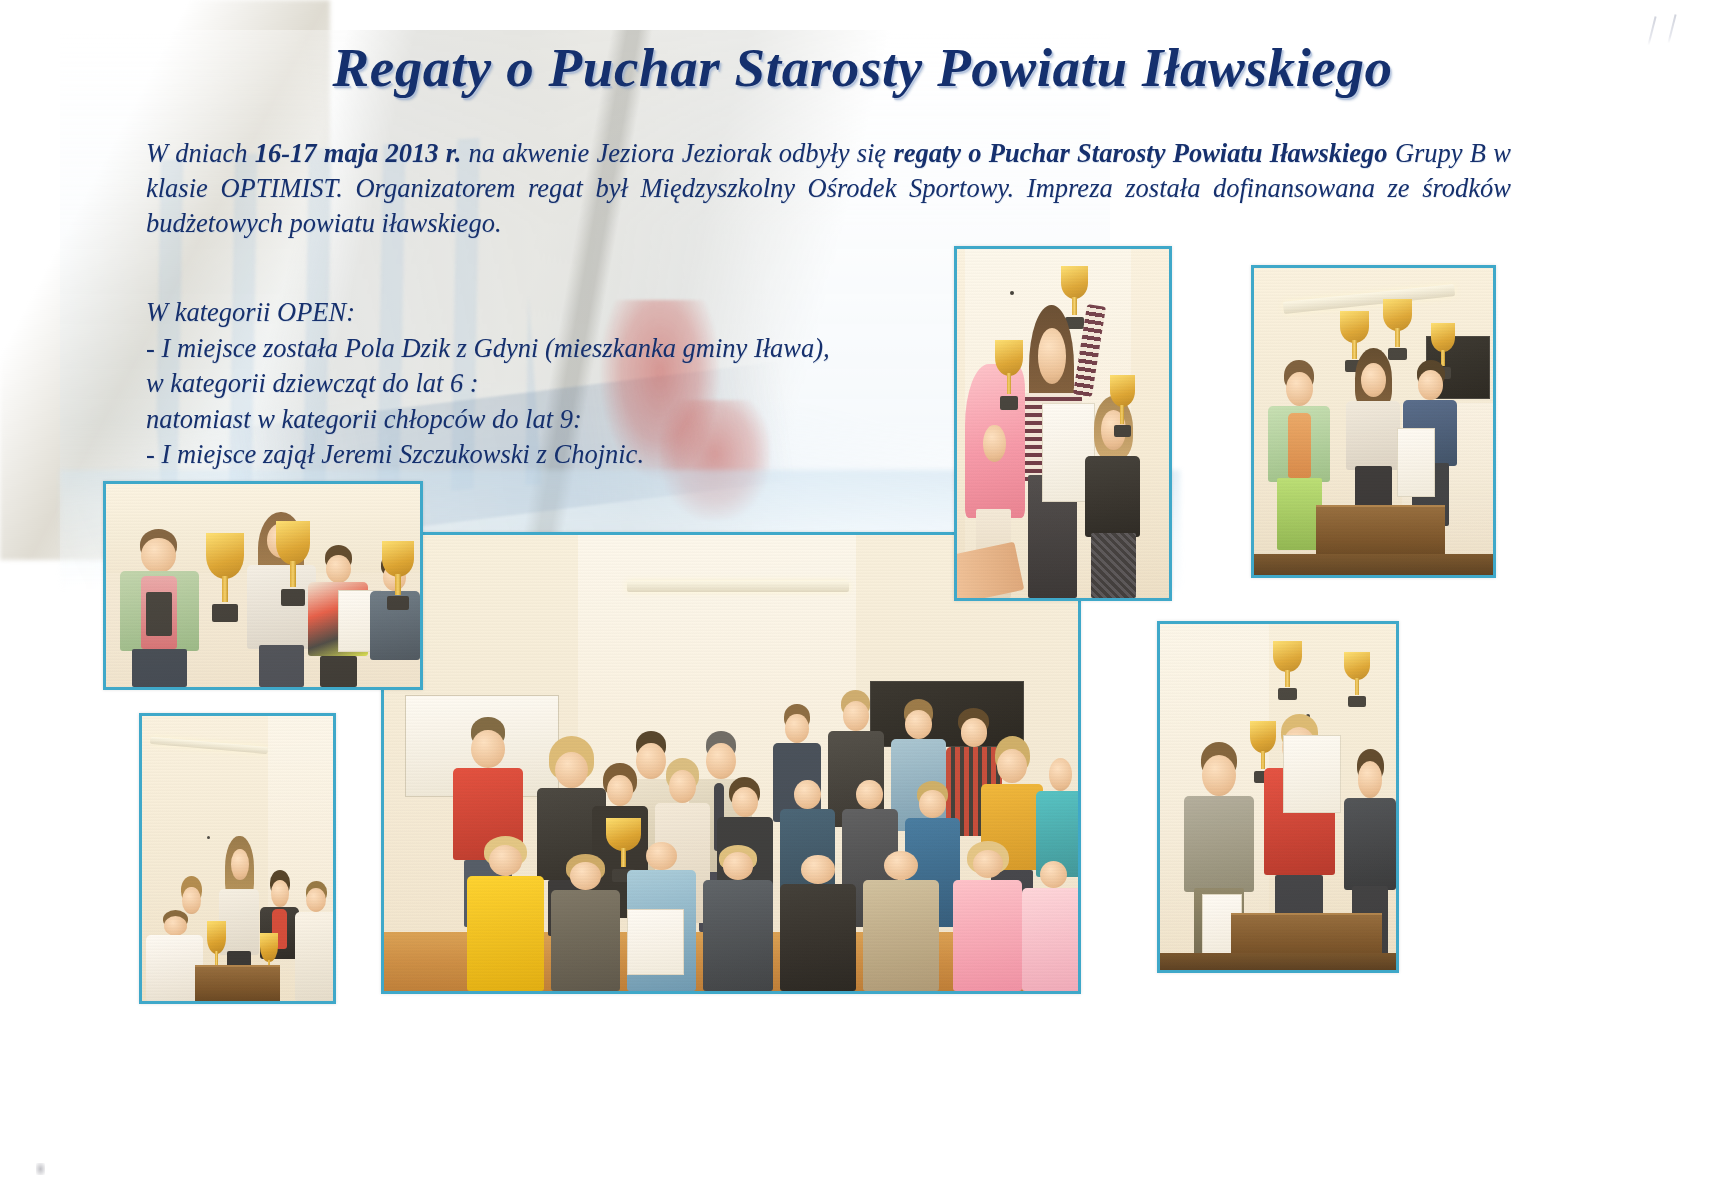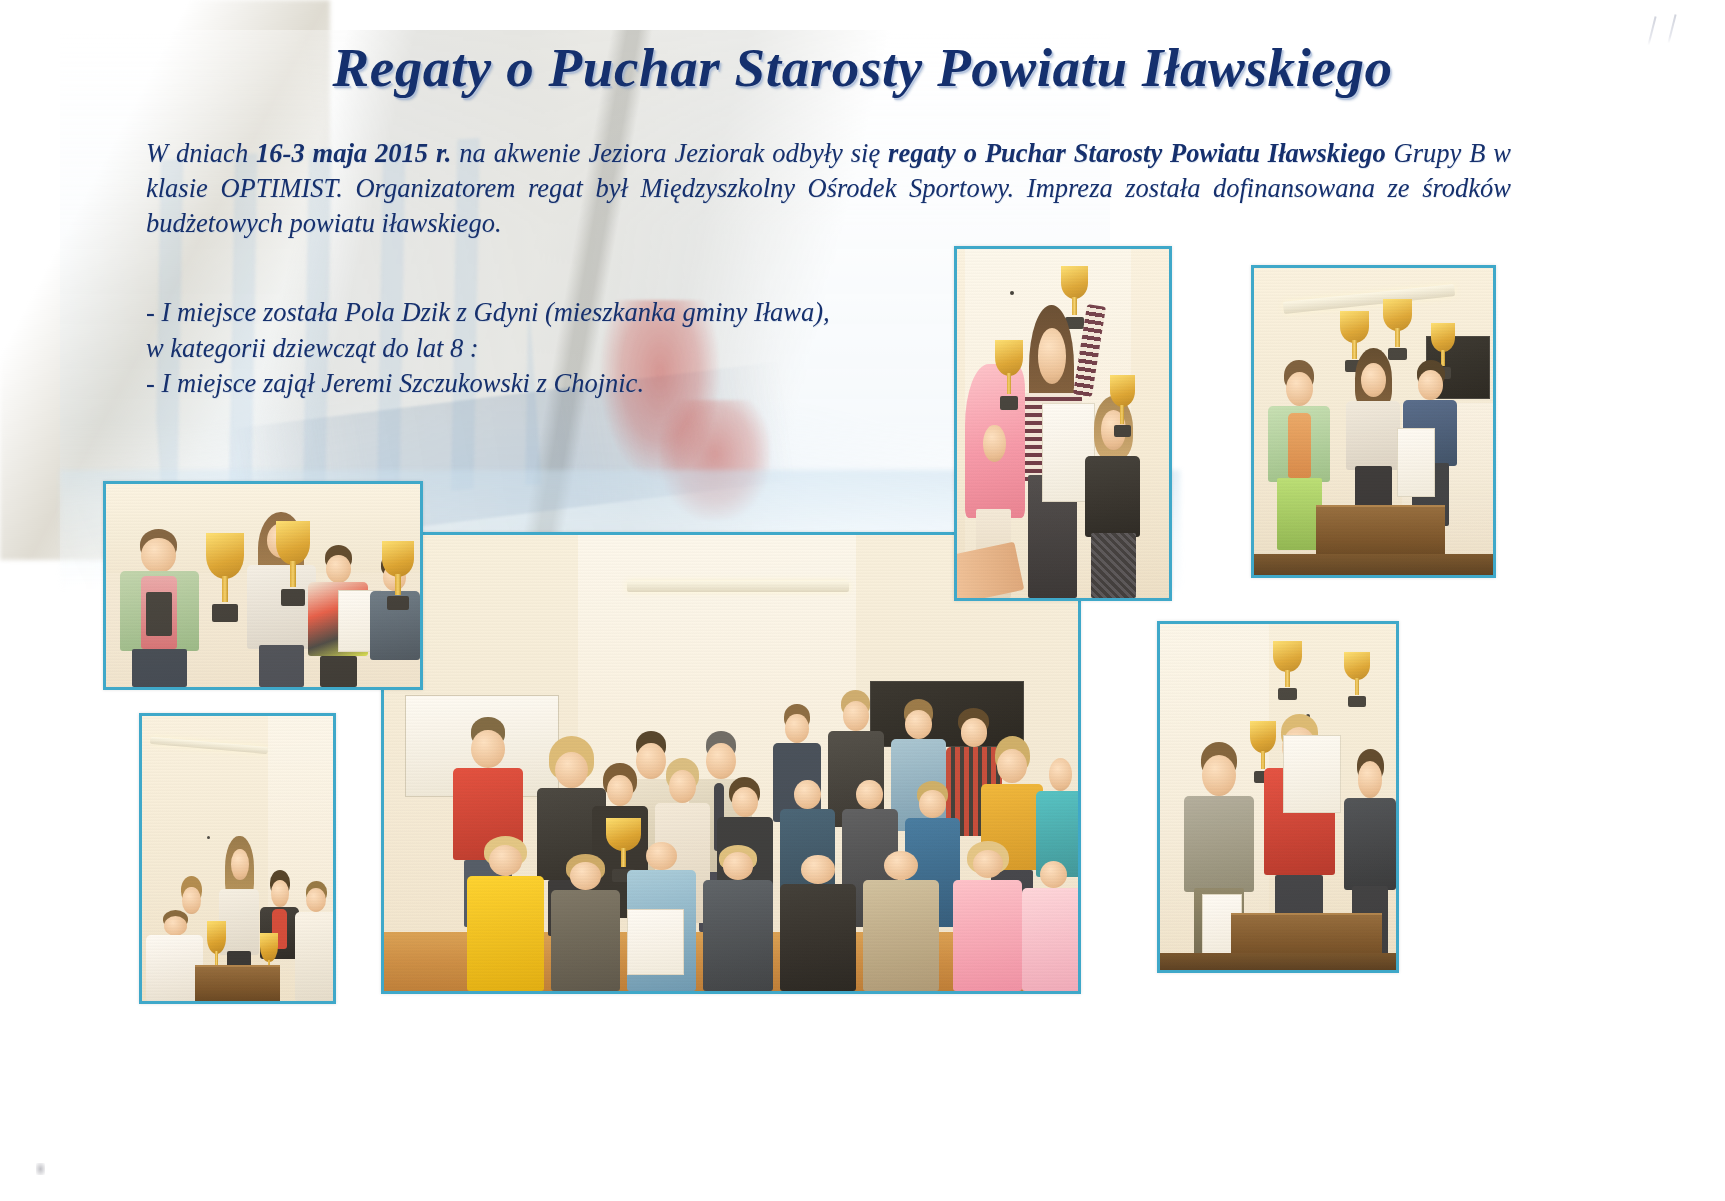--- a/index.html
+++ b/index.html
@@ -260,26 +260,28 @@
   <div class="wm-layer wm-hull"></div>
   <div class="wm-layer wm-sailor"></div>
   <div class="wm-layer wm-sailor2"></div>
   <div class="wm-layer wm-bottomsheen"></div>
   <div class="wm-layer wm-corner-mark"></div>
   <div class="wm-layer wm-edge-dot"></div>
 
   <div class="title">Regaty o Puchar Starosty Powiatu Iławskiego</div>
 
   <div class="bodyblock">
-    <div class="para1" id="para1">W dniach <b>16-3 maja 2015 r.</b> na akwenie Jeziora Jeziorak odbyły się <b>regaty o Puchar Starosty Powiatu Iławskiego</b> Grupy B w klasie OPTIMIST. Organizatorem regat był Międzyszkolny Ośrodek Sportowy. Impreza została dofinansowana ze środków budżetowych powiatu iławskiego.</div>
+    <div class="para1" id="para1">W dniach <b>16-17 maja 2013 r.</b> na akwenie Jeziora Jeziorak odbyły się <b>regaty o Puchar Starosty Powiatu Iławskiego</b> Grupy B w klasie OPTIMIST. Organizatorem regat był Międzyszkolny Ośrodek Sportowy. Impreza została dofinansowana ze środków budżetowych powiatu iławskiego.</div>
   </div>
 
   <div class="openblock">
+    <div>W kategorii OPEN:</div>
     <div>- I miejsce została Pola Dzik z Gdyni (mieszkanka gminy Iława),</div>
-    <div>w kategorii dziewcząt do lat 8 :</div>
+    <div>w kategorii dziewcząt do lat 6 :</div>
+    <div>natomiast w kategorii chłopców do lat 9:</div>
     <div>- I miejsce zajął Jeremi Szczukowski z Chojnic.</div>
   </div>
 
   <div class="photo" id="photo-podium-left">
     <div class="ph-inner">
       <div class="wall"></div>
       <div class="wall-panel" style="left:0;top:0;width:100%;height:44%;background:linear-gradient(180deg,#fbf6ea,#f2ead8);"></div>
 
       <div class="person" style="left:4%;top:22%;width:26%;height:78%;">
         <div class="hair" style="left:26%;top:0;width:46%;height:20%;background:#6f4e2c;"></div>

